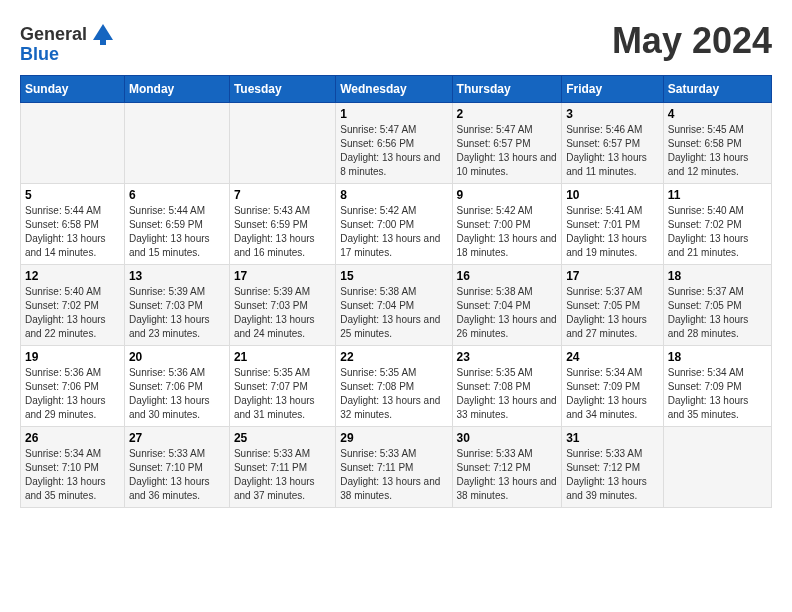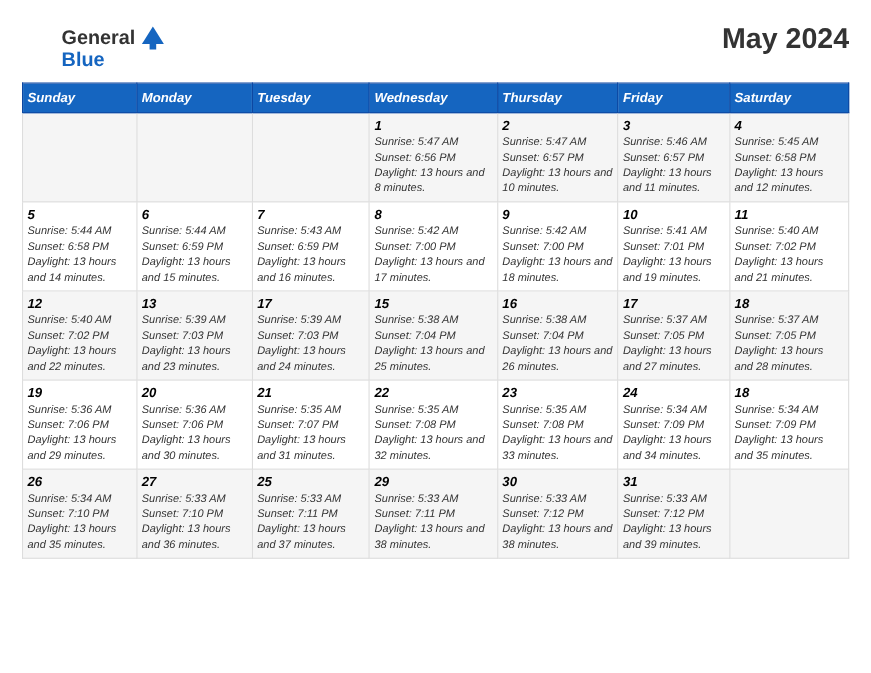--- a/index.html
+++ b/index.html
@@ -12,39 +12,37 @@
     }
     .header-section {
       display: flex;
       justify-content: space-between;
       align-items: flex-start;
       margin-bottom: 10px;
     }
     .logo {
       display: flex;
       align-items: flex-start;
-      margin-left: 36px;
     }
     .title-section {
       text-align: right;
     }
     .main-title {
-      font-size: 26px;
+      font-size: 36px;
       font-weight: bold;
       color: #333;
     }
     .subtitle {
       font-size: 16px;
       color: #333;
     }
     table {
       width: 100%;
       border-collapse: collapse;
       font-size: 11px;
-      font-style: italic;
     }
     thead tr {
       background-color: #1565c0;
       color: #fff;
     }
     thead th {
       padding: 6px 4px;
       text-align: left;
       font-weight: bold;
       font-size: 12px;

